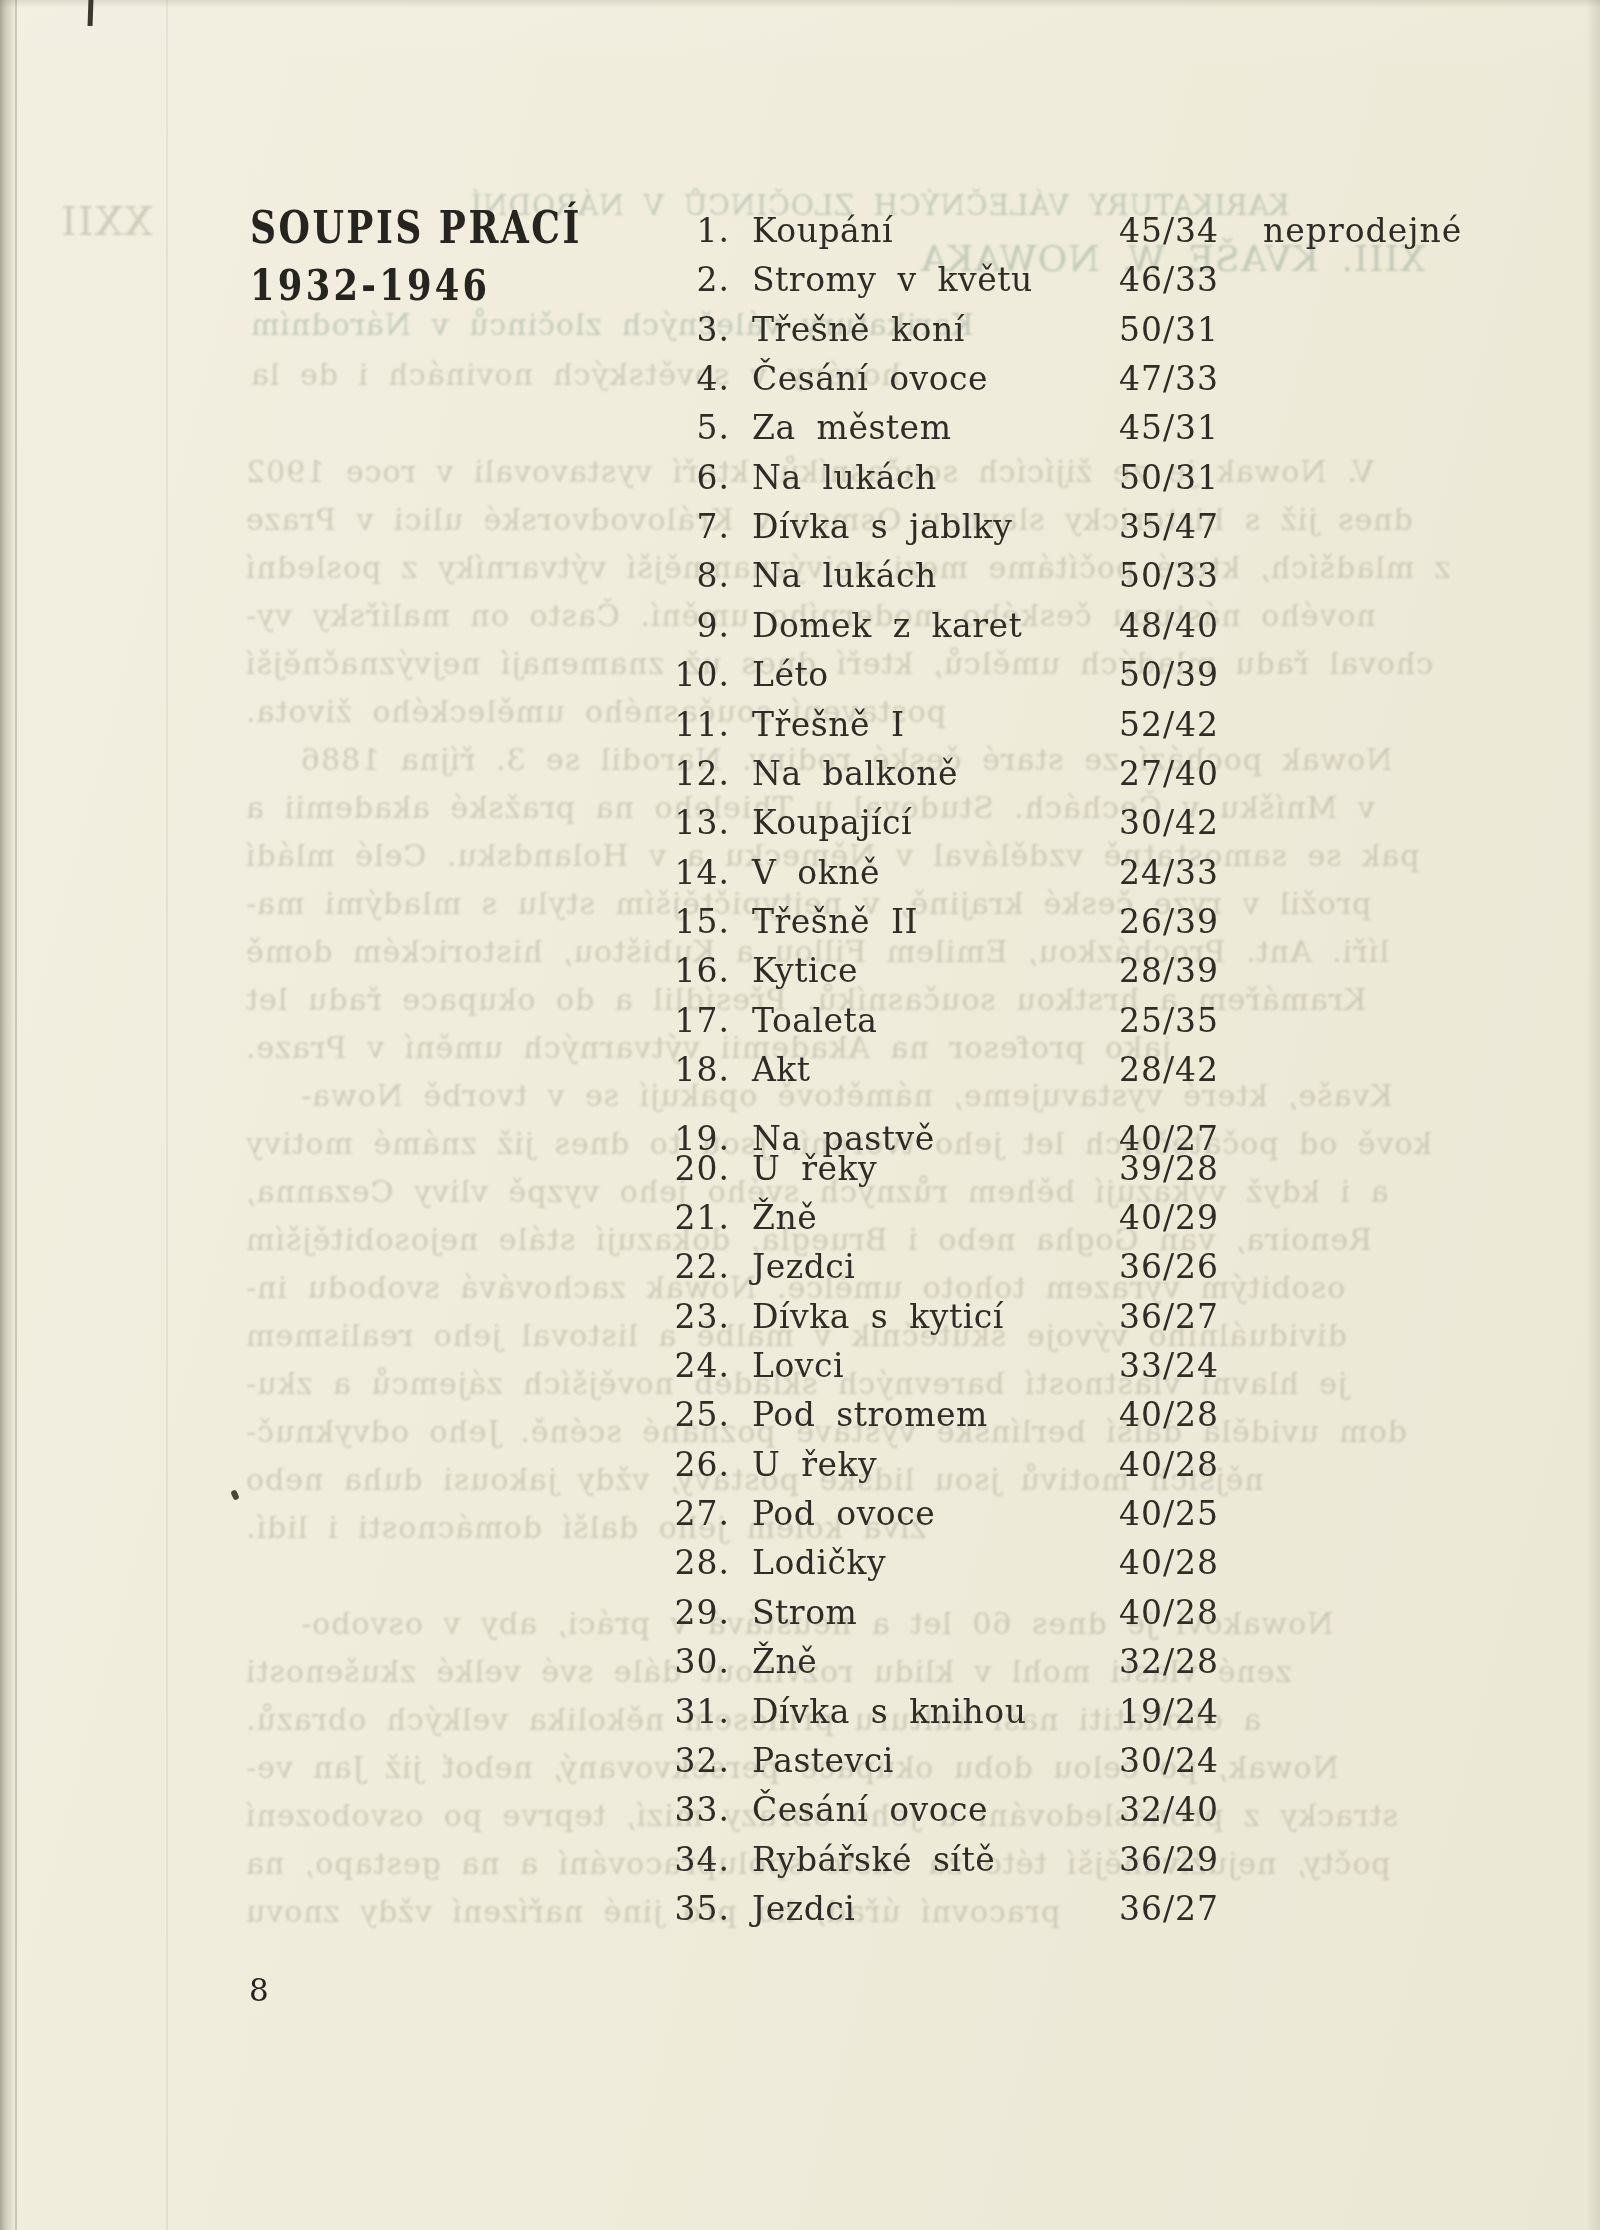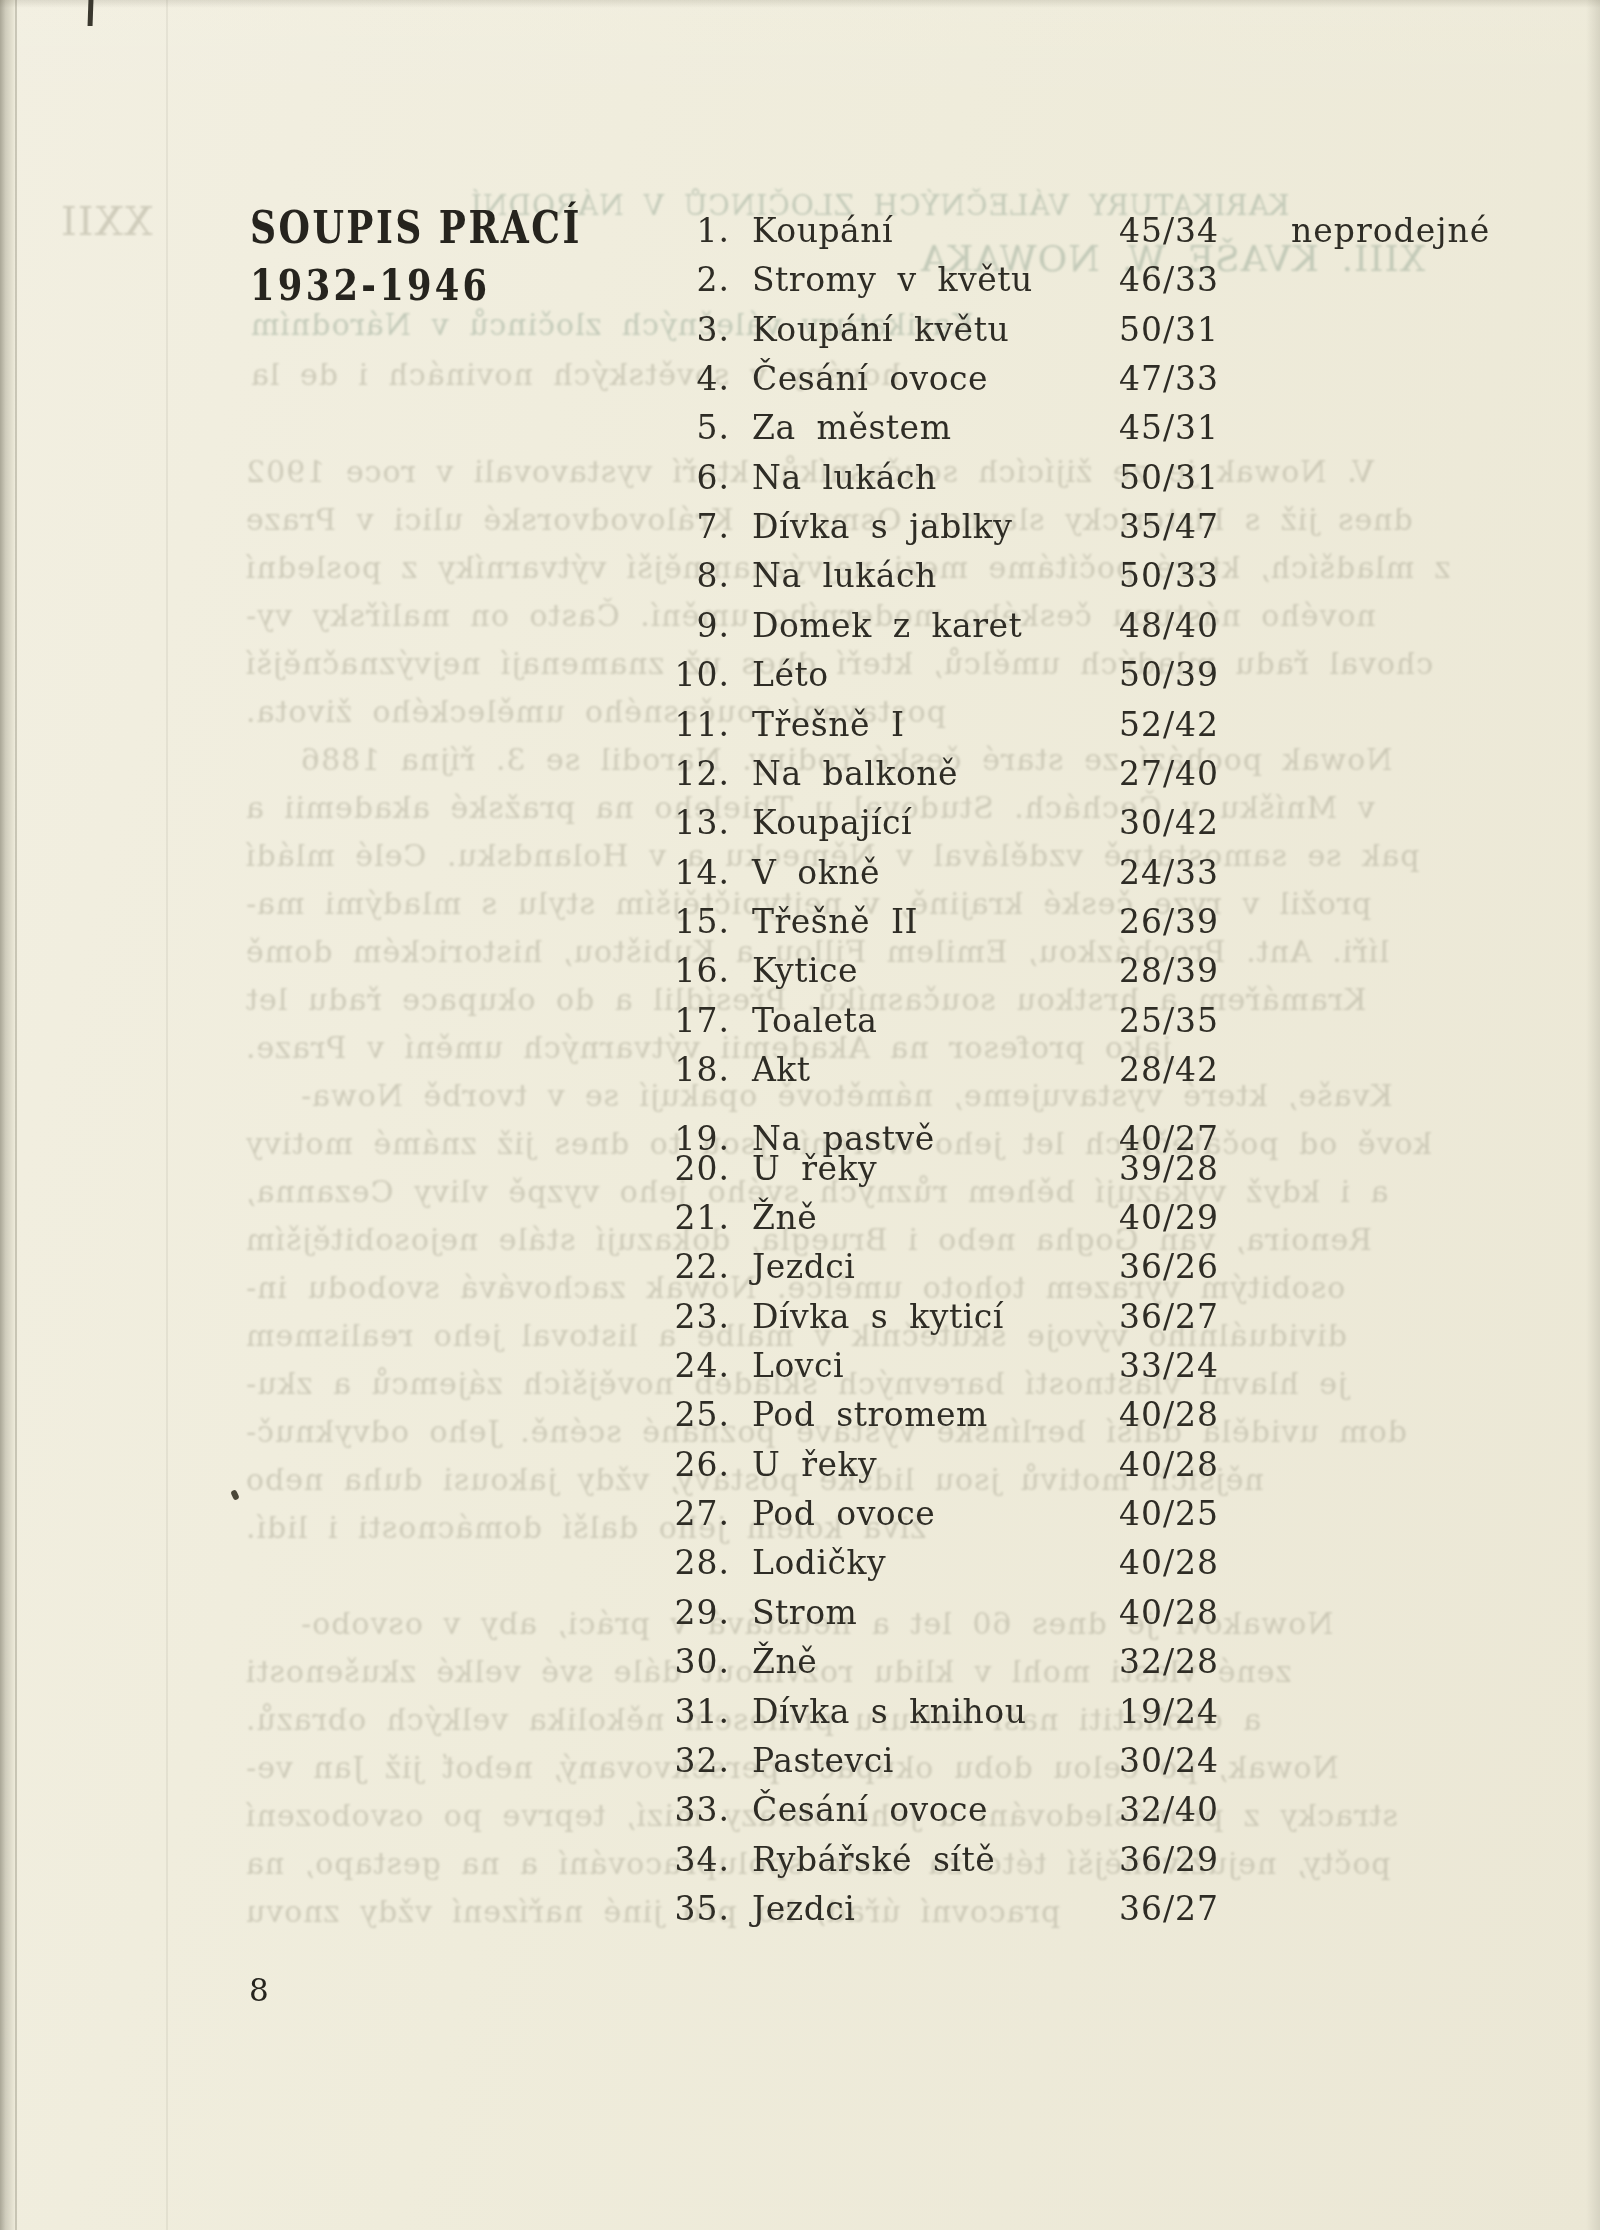--- a/index.html
+++ b/index.html
@@ -33,21 +33,21 @@
   .content{position:absolute;inset:0;z-index:3;color:#2e2c25;}
   .heading{position:absolute;left:250px;top:206px;transform:scaleX(.82);transform-origin:left top;
     font-weight:bold;color:#26241e;}
   .heading .h1{font-size:44px;line-height:1;letter-spacing:3px;}
   .heading .h2{font-size:43px;line-height:1;letter-spacing:4px;margin-top:14px;}
 
   .row{position:absolute;left:0;width:100%;height:50px;font-size:33px;line-height:49px;}
   .row .num{position:absolute;left:590px;width:140px;text-align:right;letter-spacing:1px;}
   .row .title{position:absolute;left:752px;letter-spacing:.5px;word-spacing:10px;}
   .row .size{position:absolute;left:1119px;letter-spacing:1px;}
-  .row .note{position:absolute;left:1263px;letter-spacing:1px;margin-left:28px;}
+  .row .note{position:absolute;left:1263px;letter-spacing:1px;}
 
   .pageno{position:absolute;left:249px;top:1972px;font-size:31px;color:#26241e;}
 </style>
 </head>
 <body>
 
 <div class="page">
 
   <div id="ghost-layer">
       <div class="ghost gray" style="left: 60px; top: 198px; font-size: 40px;">XXII</div>
@@ -100,21 +100,21 @@
           <span class="size">45/34</span>
           <span class="note">neprodejné</span>
         </div>
         <div class="row" style="top: 255.35px;">
           <span class="num">2.</span>
           <span class="title">Stromy v květu</span>
           <span class="size">46/33</span>
         </div>
         <div class="row" style="top: 304.7px;">
           <span class="num">3.</span>
-          <span class="title">Koupání květu</span>
+          <span class="title">Třešně koní</span>
           <span class="size">50/31</span>
         </div>
         <div class="row" style="top: 354.05px;">
           <span class="num">4.</span>
           <span class="title">Česání ovoce</span>
           <span class="size">47/33</span>
         </div>
         <div class="row" style="top: 403.4px;">
           <span class="num">5.</span>
           <span class="title">Za městem</span>

